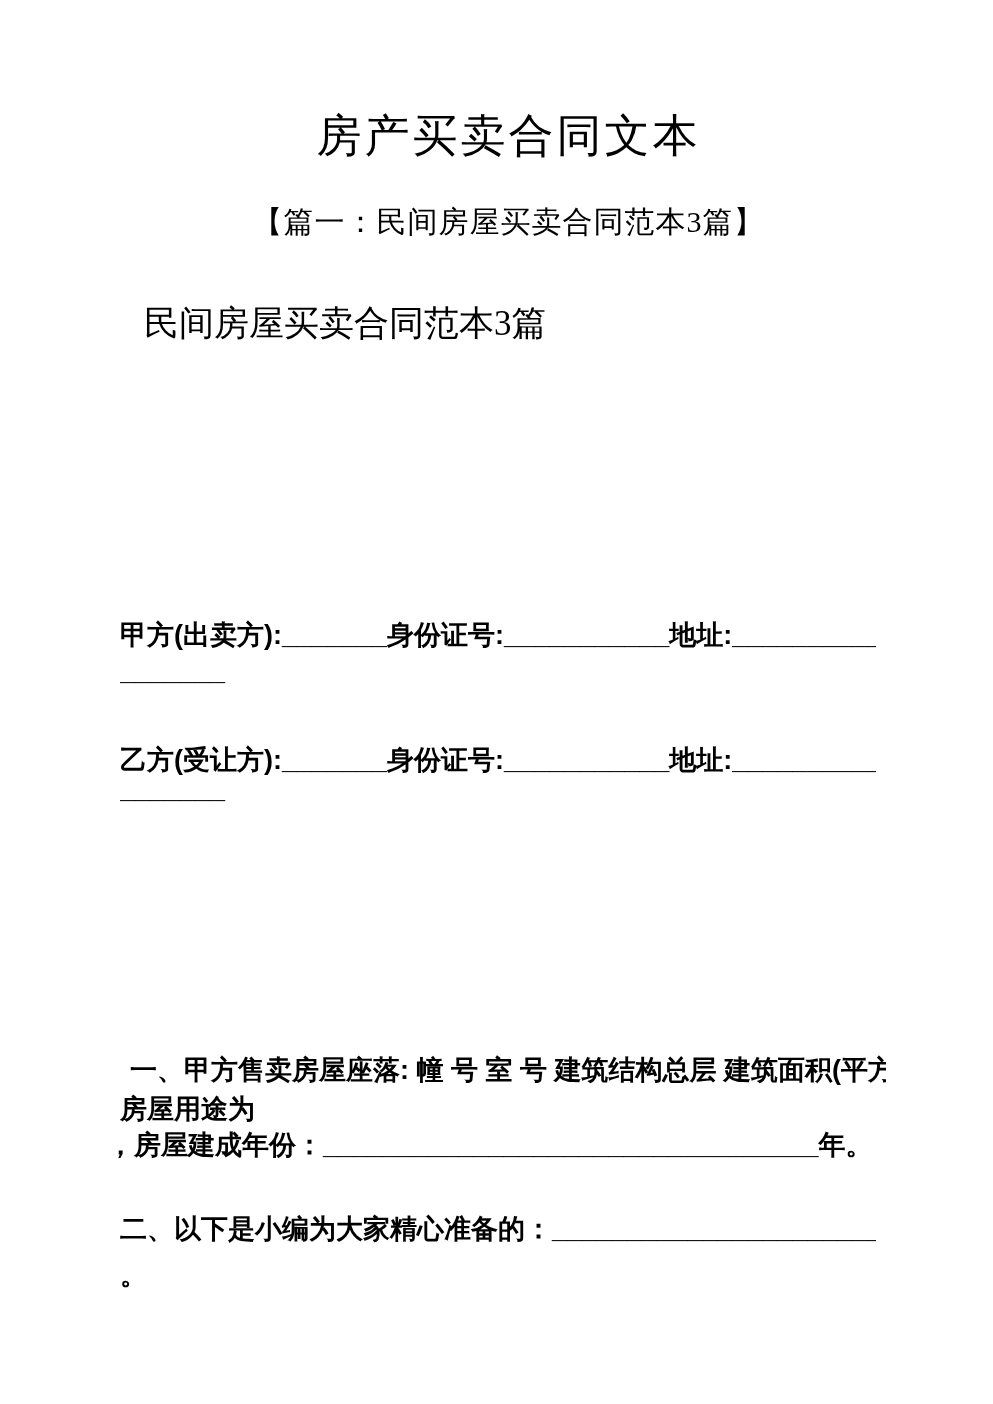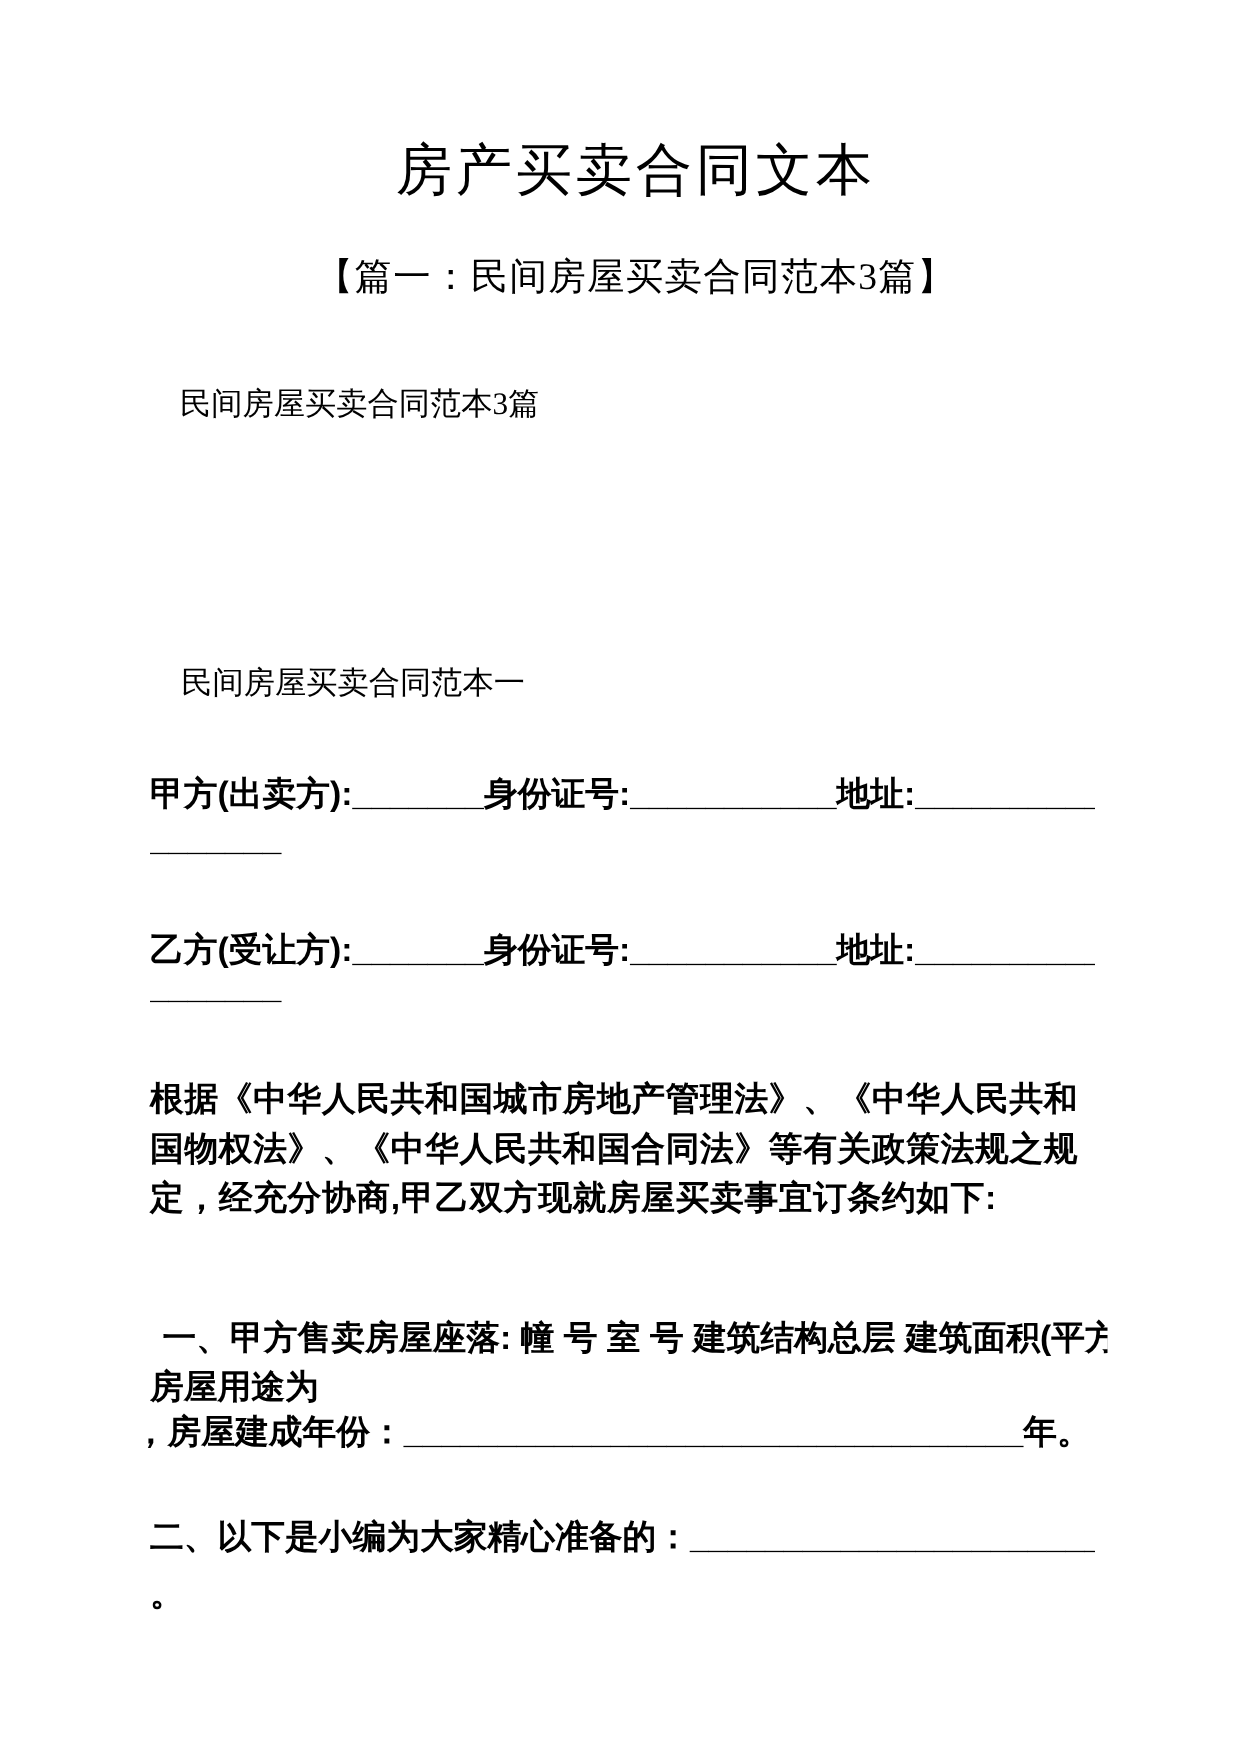--- a/index.html
+++ b/index.html
@@ -18,50 +18,48 @@
   .title {
     left: 0; width: 993px;
     font-size: 45px; line-height: 60px;
     text-align: center; letter-spacing: 3px;
   }
   .subtitle {
     left: 0; width: 993px;
     font-size: 30px; line-height: 44px;
     text-align: center; letter-spacing: 1px;
   }
-  .h-small { font-size: 25px; line-height: 36px; }
+  .h-small { font-size: 35px; line-height: 36px; }
   .para { font-size: 27px; line-height: 39.5px; letter-spacing: 0.5px; }
   .line { font-size: 27px; line-height: 39px; white-space: nowrap; overflow: hidden; }
   .blank { letter-spacing: 0; }
 </style>
 </head>
 <body>
 
 <div class="page">
 
   <div class="blk title serif" style="top:106px">房产买卖合同文本</div>
 
   <div class="blk subtitle serif" style="top:200px">【篇一：民间房屋买卖合同范本3篇】</div>
 
   <div class="blk h-small serif" style="top:306px; left:132px">民间房屋买卖合同范本3篇</div>
 
 
-  <div class="blk h-small serif" style="top:529px; left:133px">民间房屋买卖合同范本一</div>
 
   <div class="blk line bold" style="top:616px">
     <span>甲方(出卖方):</span><span class="blank">_______</span><span>身份证号:</span><span class="blank">___________</span><span>地址:</span><span class="blank">_____________</span>
   </div>
   <div class="blk line bold" style="top:652px">_______</div>
 
   <div class="blk line bold" style="top:741px">
     <span>乙方(受让方):</span><span class="blank">_______</span><span>身份证号:</span><span class="blank">___________</span><span>地址:</span><span class="blank">_____________</span>
   </div>
   <div class="blk line bold" style="top:770px">_______</div>
 
-  <div class="blk para bold" style="top:860px">根据《中华人民共和国城市房地产管理法》、《中华人民共和国物权法》、《中华人民共和国合同法》等有关政策法规之规定，经充分协商,甲乙双方现就房屋买卖事宜订条约如下:</div>
 
 
   <div class="blk line bold" style="top:1051px; left:130px">一、甲方售卖房屋座落: 幢 号 室 号 建筑结构总层 建筑面积(平方)</div>
   <div class="blk line bold" style="top:1090px">房屋用途为</div>
 
   <div class="blk line bold" style="top:1126px; left:107px; width:780px">
     <span>，房屋建成年份：</span><span class="blank">_________________________________</span><span>年。</span>
   </div>
 
   <div class="blk line bold" style="top:1210px">

